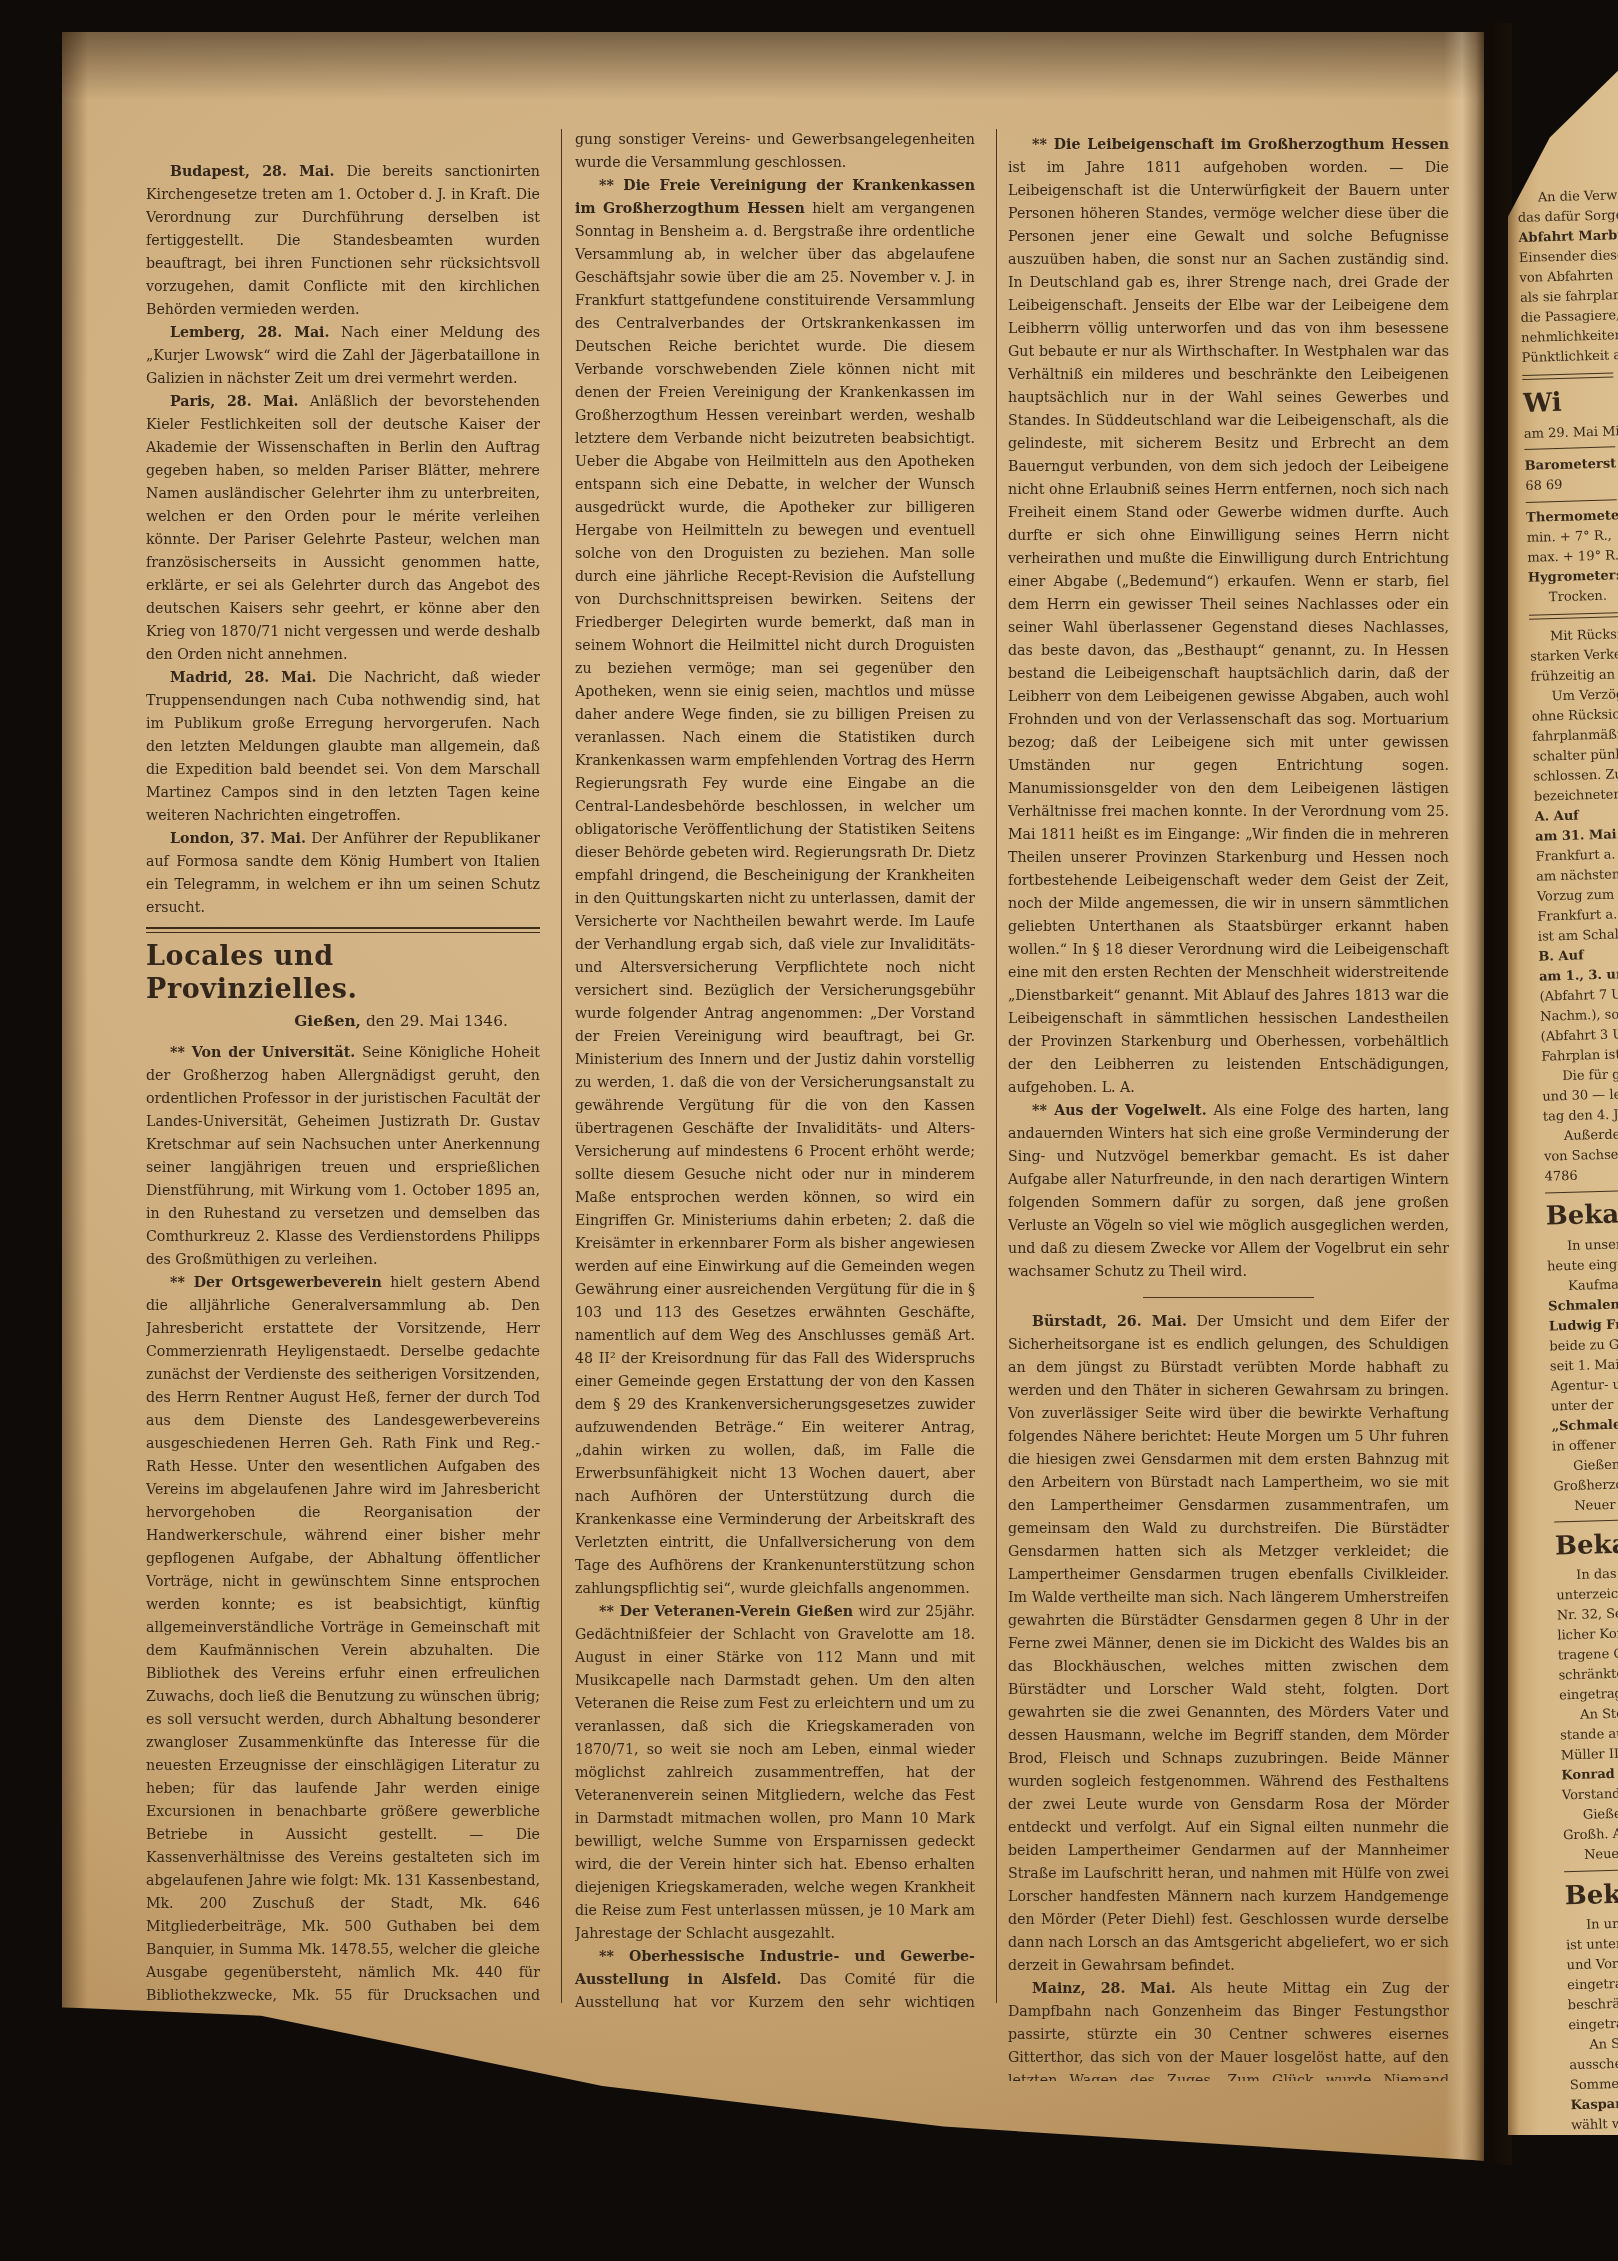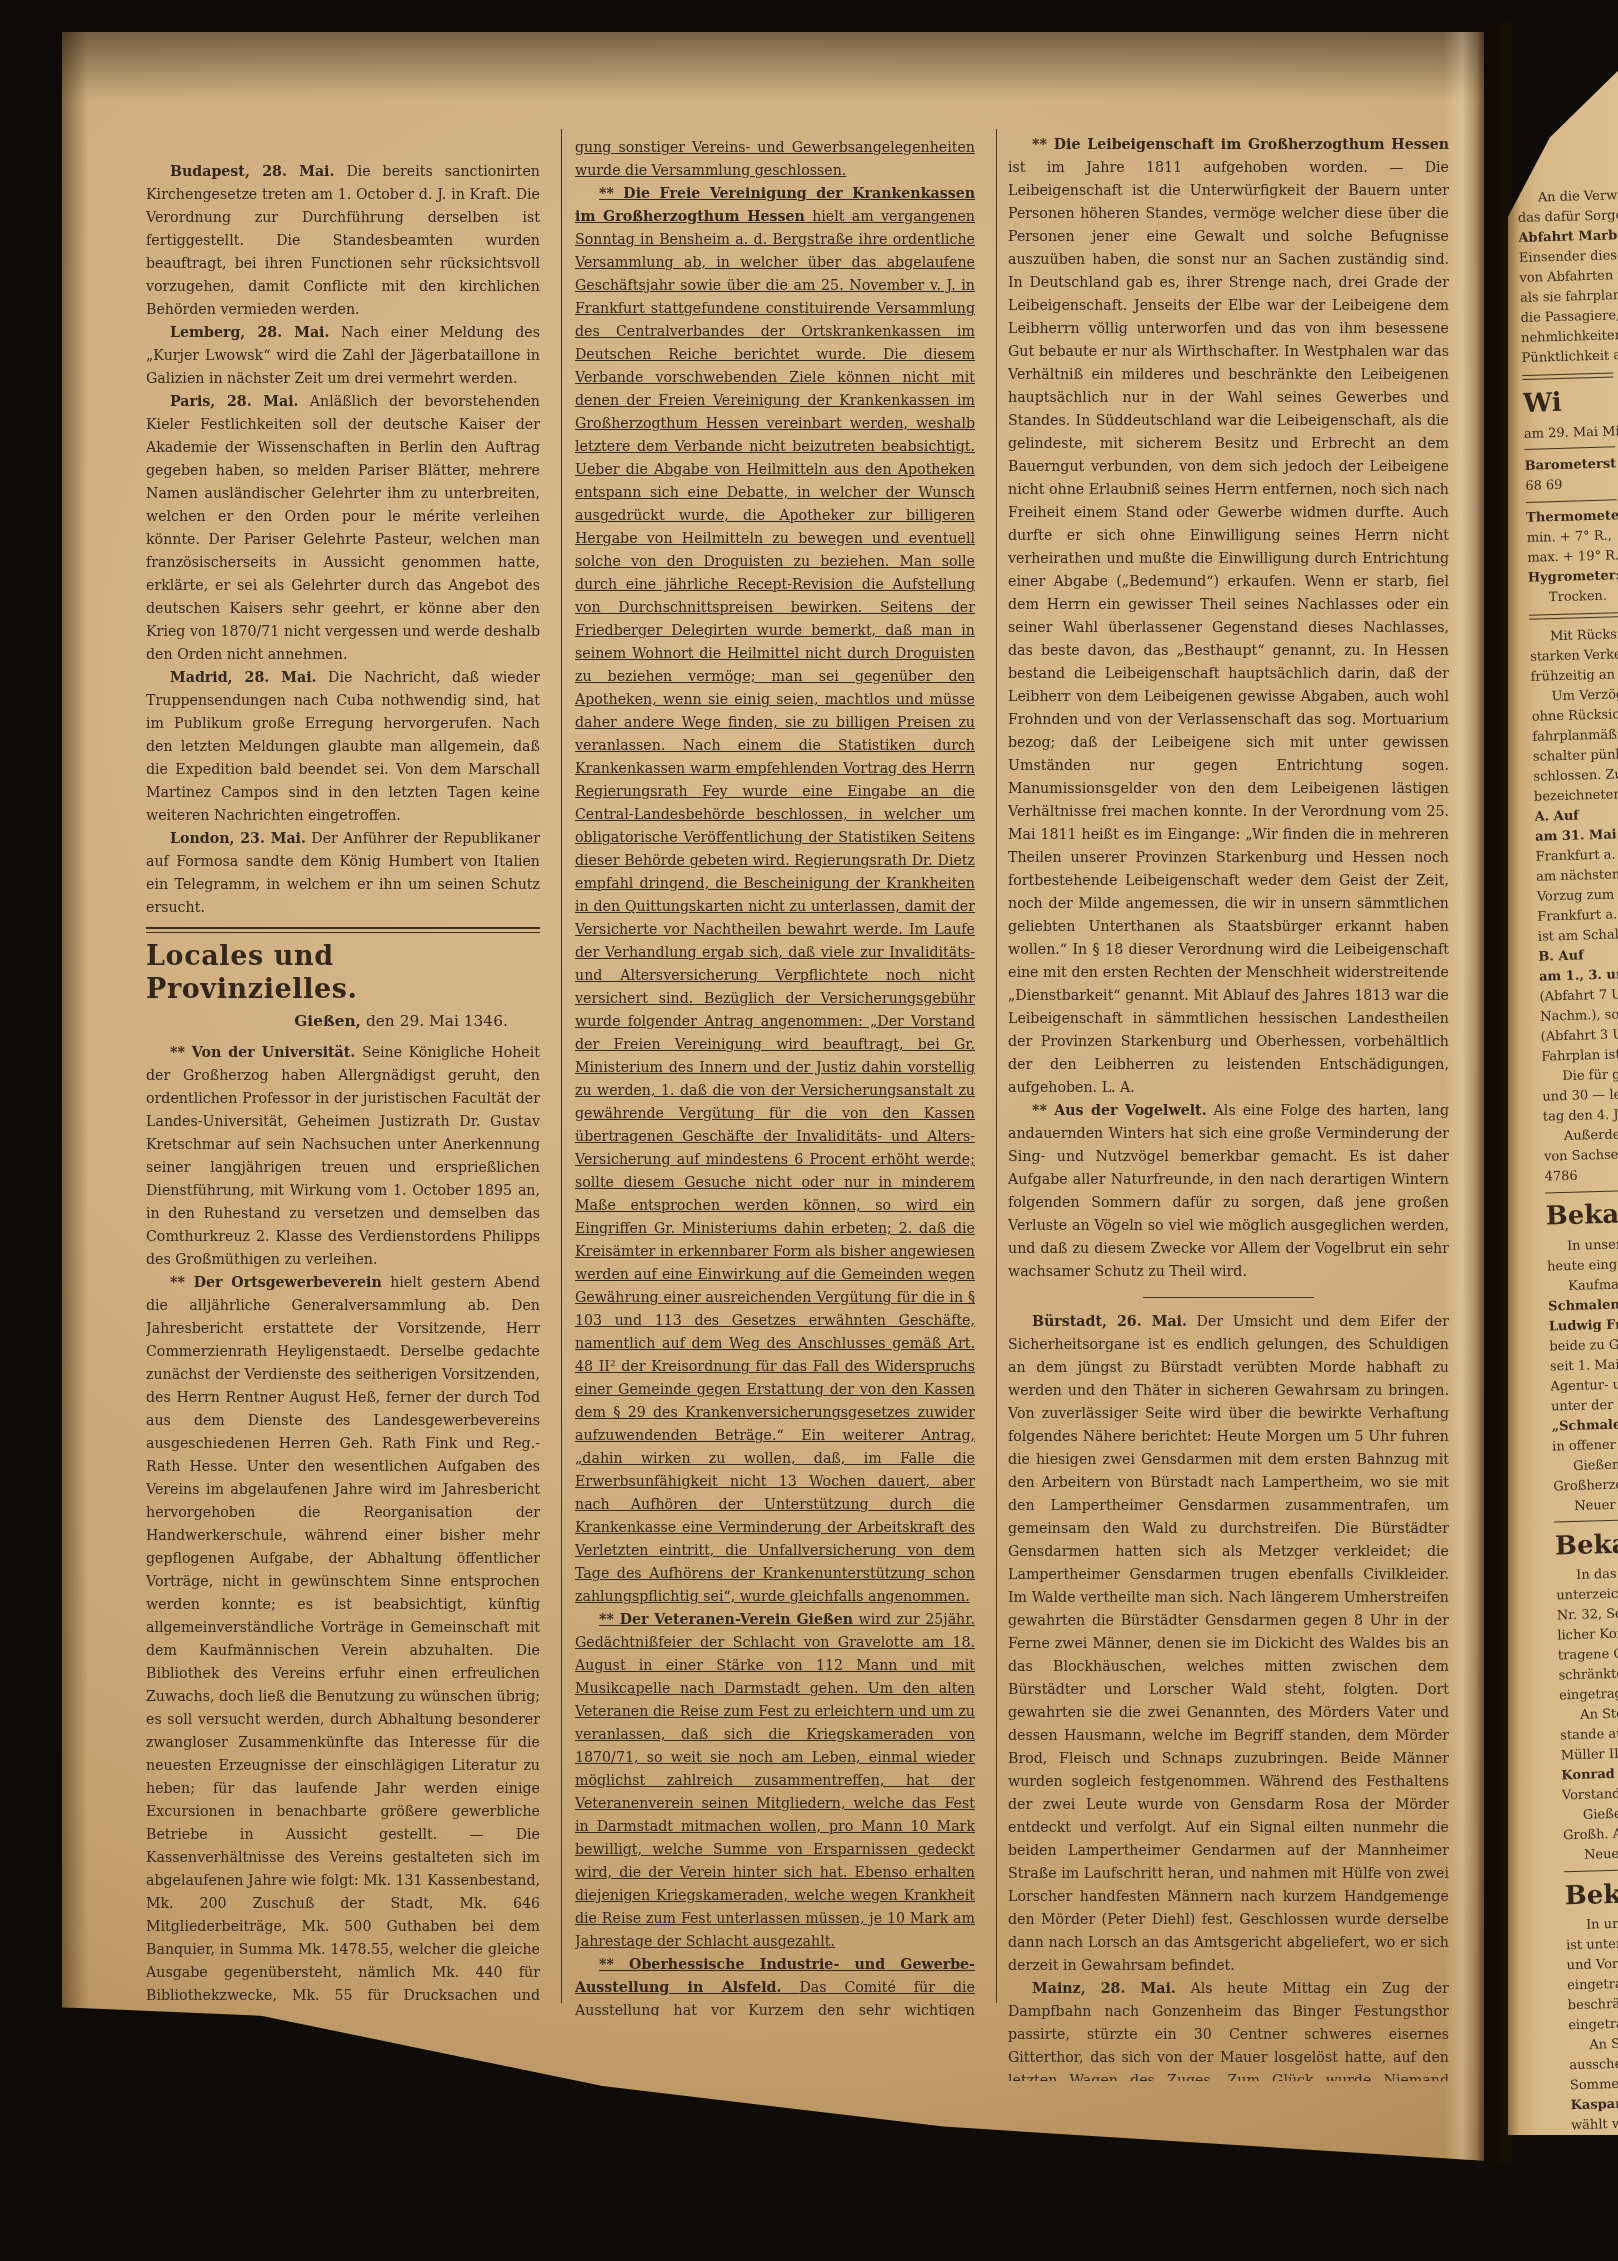--- a/index.html
+++ b/index.html
@@ -22,21 +22,21 @@
   .main-page::after{ 
     content:"";position:absolute;right:0;top:0;width:40px;height:100%;
     background:linear-gradient(to right, rgba(0,0,0,0), rgba(255,240,210,.28) 45%, rgba(73,47,20,.5) 100%);
   }
   .topshade{position:absolute;left:0;top:0;width:100%;height:68px;
     background:linear-gradient(to bottom, rgba(30,18,8,.5), rgba(30,18,8,0));}
   
   .col{position:absolute;color:#33261a;font-size:14.2px;line-height:23px;
        text-align:justify;overflow:hidden;}
   #col1{left:84px;top:128px;width:394px;height:1851px;}
-  #col2{left:513px;top:104px;width:400px;height:1880px;text-decoration:underline;}
+  #col2{left:513px;top:96px;width:400px;height:1880px;}
   #col3{left:946px;top:101px;width:441px;height:1948px;}
   .vrule{position:absolute;width:1.1px;background:#47351f;}
   #vrule1{left:499px;top:97px;height:1874px;}
   #vrule2{left:934px;top:97px;height:1874px;}
   p.news{margin:0;text-indent:24px;}
   p.cont{margin:0;text-indent:0;}
   .lead{font-weight:bold;}
   .rule-double{height:3.4px;border-top:2.3px solid #3c2c17;border-bottom:1.1px solid #3c2c17;margin:8px 0 5.7px 0;}
   .rule-short{width:171px;border-top:1.7px solid #47351f;margin:13.7px auto 12.5px auto;}
   h2.section{font-size:27px;line-height:33px;font-weight:bold;text-align:left;
@@ -62,21 +62,21 @@
 </head>
 <body>
 
 <div class="main-page">
   <div class="topshade"></div>
   <div id="col1" class="col">
       <p class="news"><span class="lead">Budapest, 28. Mai.</span> <span>Die bereits sanctionirten Kirchengesetze treten am 1. October d. J. in Kraft. Die Verordnung zur Durchführung derselben ist fertiggestellt. Die Standesbeamten wurden beauftragt, bei ihren Functionen sehr rücksichtsvoll vorzugehen, damit Conflicte mit den kirchlichen Behörden vermieden werden.</span></p>
       <p class="news"><span class="lead">Lemberg, 28. Mai.</span> <span>Nach einer Meldung des „Kurjer Lwowsk“ wird die Zahl der Jägerbataillone in Galizien in nächster Zeit um drei vermehrt werden.</span></p>
       <p class="news"><span class="lead">Paris, 28. Mai.</span> <span>Anläßlich der bevorstehenden Kieler Festlichkeiten soll der deutsche Kaiser der Akademie der Wissenschaften in Berlin den Auftrag gegeben haben, so melden Pariser Blätter, mehrere Namen ausländischer Gelehrter ihm zu unterbreiten, welchen er den Orden pour le mérite verleihen könnte. Der Pariser Gelehrte Pasteur, welchen man französischerseits in Aussicht genommen hatte, erklärte, er sei als Gelehrter durch das Angebot des deutschen Kaisers sehr geehrt, er könne aber den Krieg von 1870/71 nicht vergessen und werde deshalb den Orden nicht annehmen.</span></p>
       <p class="news"><span class="lead">Madrid, 28. Mai.</span> <span>Die Nachricht, daß wieder Truppensendungen nach Cuba nothwendig sind, hat im Publikum große Erregung hervorgerufen. Nach den letzten Meldungen glaubte man allgemein, daß die Expedition bald beendet sei. Von dem Marschall Martinez Campos sind in den letzten Tagen keine weiteren Nachrichten eingetroffen.</span></p>
-      <p class="news"><span class="lead">London, 23. Mai.</span> <span>Der Anführer der Republikaner auf Formosa sandte dem König Humbert von Italien ein Telegramm, in welchem er ihn um seinen Schutz ersucht.</span></p>
+      <p class="news"><span class="lead">London, 37. Mai.</span> <span>Der Anführer der Republikaner auf Formosa sandte dem König Humbert von Italien ein Telegramm, in welchem er ihn um seinen Schutz ersucht.</span></p>
       <div class="rule-double"></div>
       <h2 class="section">Locales und Provinzielles.</h2>
       <p class="dateline"><span class="dl-city">Gießen,</span><span> den 29. Mai 1346.</span></p>
       <p class="news"><span class="lead">** Von der Universität.</span> <span>Seine Königliche Hoheit der Großherzog haben Allergnädigst geruht, den ordentlichen Professor in der juristischen Facultät der Landes-Universität, Geheimen Justizrath Dr. Gustav Kretschmar auf sein Nachsuchen unter Anerkennung seiner langjährigen treuen und ersprießlichen Dienstführung, mit Wirkung vom 1. October 1895 an, in den Ruhestand zu versetzen und demselben das Comthurkreuz 2. Klasse des Verdienstordens Philipps des Großmüthigen zu verleihen.</span></p>
       <p class="news"><span class="lead">** Der Ortsgewerbeverein</span> <span>hielt gestern Abend die alljährliche Generalversammlung ab. Den Jahresbericht erstattete der Vorsitzende, Herr Commerzienrath Heyligenstaedt. Derselbe gedachte zunächst der Verdienste des seitherigen Vorsitzenden, des Herrn Rentner August Heß, ferner der durch Tod aus dem Dienste des Landesgewerbevereins ausgeschiedenen Herren Geh. Rath Fink und Reg.-Rath Hesse. Unter den wesentlichen Aufgaben des Vereins im abgelaufenen Jahre wird im Jahresbericht hervorgehoben die Reorganisation der Handwerkerschule, während einer bisher mehr gepflogenen Aufgabe, der Abhaltung öffentlicher Vorträge, nicht in gewünschtem Sinne entsprochen werden konnte; es ist beabsichtigt, künftig allgemeinverständliche Vorträge in Gemeinschaft mit dem Kaufmännischen Verein abzuhalten. Die Bibliothek des Vereins erfuhr einen erfreulichen Zuwachs, doch ließ die Benutzung zu wünschen übrig; es soll versucht werden, durch Abhaltung besonderer zwangloser Zusammenkünfte das Interesse für die neuesten Erzeugnisse der einschlägigen Literatur zu heben; für das laufende Jahr werden einige Excursionen in benachbarte größere gewerbliche Betriebe in Aussicht gestellt. — Die Kassenverhältnisse des Vereins gestalteten sich im abgelaufenen Jahre wie folgt: Mk. 131 Kassenbestand, Mk. 200 Zuschuß der Stadt, Mk. 646 Mitgliederbeiträge, Mk. 500 Guthaben bei dem Banquier, in Summa Mk. 1478.55, welcher die gleiche Ausgabe gegenübersteht, nämlich Mk. 440 für Bibliothekzwecke, Mk. 55 für Drucksachen und Anzeigen, Mk. 25 für Vorträge, Mk. 125 Baarbestand, Mk. 331 Beiträge an den Landesgewerbeverein, Mk. 500 angelegte Capitalien. Das Vermögen der Kasse beziffert sich auf Mk. 11,738.—. Aus dem von Herrn Hauptlehrer Traber erstatteten Bericht über die Handwerkerschule ist zu entnehmen, daß dieselbe von 112 Schülern (worunter 83 auswärtige) besucht wurde, die Sonntagszeichenschule wurde besucht von 347 Schülern (darunter 225 aus 49 Orten der Umgebung); der Besuch der Schüler war sonst im Allgemeinen befriedigend. — Die hierauf erfolgende Wahl von 6 Vorstandsmitgliedern an Stelle der statutenmäßig ausscheidenden ergab die Wiederwahl der Herren Barthel, Heß, Traber, Leo, während die Herren Schreinermeister Schäfer und Schlossermeister Krogmann neu gewählt wurden. — An die hierauf erstatteten Commissionsberichte über a) Berechtigung der besonders befähigten jungen Handwerker zum einjährig-freiwilligen Militärdienst, b) Freiwillige Gesellenprüfung und Lehrlingsstellen-Vermittlung, c) Ausstellung in Alsfeld, d) Eintritt der im Hausgewerbe beschäftigten selbstständigen Schuhmacher und Schneider in die Invaliditäts- und Altersversicherung schloß sich eine eingehende Besprechung, in welcher volles Einverständniß ausgedrückt wurde. Man war bezüglich des unter a) erwähnten Punktes der Ansicht, daß die Ausbildung des Einjährigen-Systems nach den Vorschlägen des Rechtsanwalts Dr. Catlmann sowohl wie in der Frage der Lehrlingsstellenvermittlung hielt man es für geboten, daß erste Versuche in der von der Commission dargelegten Richtung angestellt werden möchten; die Betheiligung an der Ausstellung in Alsfeld wurde empfohlen, da die Ausstellung nach den bisher getroffenen Vorbereitungen jedenfalls eine bedeutende werden würde, und was schließlich die Alters- und Invaliditätsversicherung der zu Hause arbeitenden selbstständigen Handwerker betrifft, so konnte man sich nicht für eine Heranziehung derselben aussprechen. Nach der Erledi-</span></p>
     </div>
   <div id="vrule1" class="vrule"></div>
   <div id="col2" class="col">
       <p class="cont">gung sonstiger Vereins- und Gewerbsangelegenheiten wurde die Versammlung geschlossen.</p>
       <p class="news"><span class="lead">** Die Freie Vereinigung der Krankenkassen im Großherzogthum Hessen</span> <span>hielt am vergangenen Sonntag in Bensheim a. d. Bergstraße ihre ordentliche Versammlung ab, in welcher über das abgelaufene Geschäftsjahr sowie über die am 25. November v. J. in Frankfurt stattgefundene constituirende Versammlung des Centralverbandes der Ortskrankenkassen im Deutschen Reiche berichtet wurde. Die diesem Verbande vorschwebenden Ziele können nicht mit denen der Freien Vereinigung der Krankenkassen im Großherzogthum Hessen vereinbart werden, weshalb letztere dem Verbande nicht beizutreten beabsichtigt. Ueber die Abgabe von Heilmitteln aus den Apotheken entspann sich eine Debatte, in welcher der Wunsch ausgedrückt wurde, die Apotheker zur billigeren Hergabe von Heilmitteln zu bewegen und eventuell solche von den Droguisten zu beziehen. Man solle durch eine jährliche Recept-Revision die Aufstellung von Durchschnittspreisen bewirken. Seitens der Friedberger Delegirten wurde bemerkt, daß man in seinem Wohnort die Heilmittel nicht durch Droguisten zu beziehen vermöge; man sei gegenüber den Apotheken, wenn sie einig seien, machtlos und müsse daher andere Wege finden, sie zu billigen Preisen zu veranlassen. Nach einem die Statistiken durch Krankenkassen warm empfehlenden Vortrag des Herrn Regierungsrath Fey wurde eine Eingabe an die Central-Landesbehörde beschlossen, in welcher um obligatorische Veröffentlichung der Statistiken Seitens dieser Behörde gebeten wird. Regierungsrath Dr. Dietz empfahl dringend, die Bescheinigung der Krankheiten in den Quittungskarten nicht zu unterlassen, damit der Versicherte vor Nachtheilen bewahrt werde. Im Laufe der Verhandlung ergab sich, daß viele zur Invaliditäts- und Altersversicherung Verpflichtete noch nicht versichert sind. Bezüglich der Versicherungsgebühr wurde folgender Antrag angenommen: „Der Vorstand der Freien Vereinigung wird beauftragt, bei Gr. Ministerium des Innern und der Justiz dahin vorstellig zu werden, 1. daß die von der Versicherungsanstalt zu gewährende Vergütung für die von den Kassen übertragenen Geschäfte der Invaliditäts- und Alters-Versicherung auf mindestens 6 Procent erhöht werde; sollte diesem Gesuche nicht oder nur in minderem Maße entsprochen werden können, so wird ein Eingriffen Gr. Ministeriums dahin erbeten; 2. daß die Kreisämter in erkennbarer Form als bisher angewiesen werden auf eine Einwirkung auf die Gemeinden wegen Gewährung einer ausreichenden Vergütung für die in § 103 und 113 des Gesetzes erwähnten Geschäfte, namentlich auf dem Weg des Anschlusses gemäß Art. 48 II² der Kreisordnung für das Fall des Widerspruchs einer Gemeinde gegen Erstattung der von den Kassen dem § 29 des Krankenversicherungsgesetzes zuwider aufzuwendenden Beträge.“ Ein weiterer Antrag, „dahin wirken zu wollen, daß, im Falle die Erwerbsunfähigkeit nicht 13 Wochen dauert, aber nach Aufhören der Unterstützung durch die Krankenkasse eine Verminderung der Arbeitskraft des Verletzten eintritt, die Unfallversicherung von dem Tage des Aufhörens der Krankenunterstützung schon zahlungspflichtig sei“, wurde gleichfalls angenommen.</span></p>

